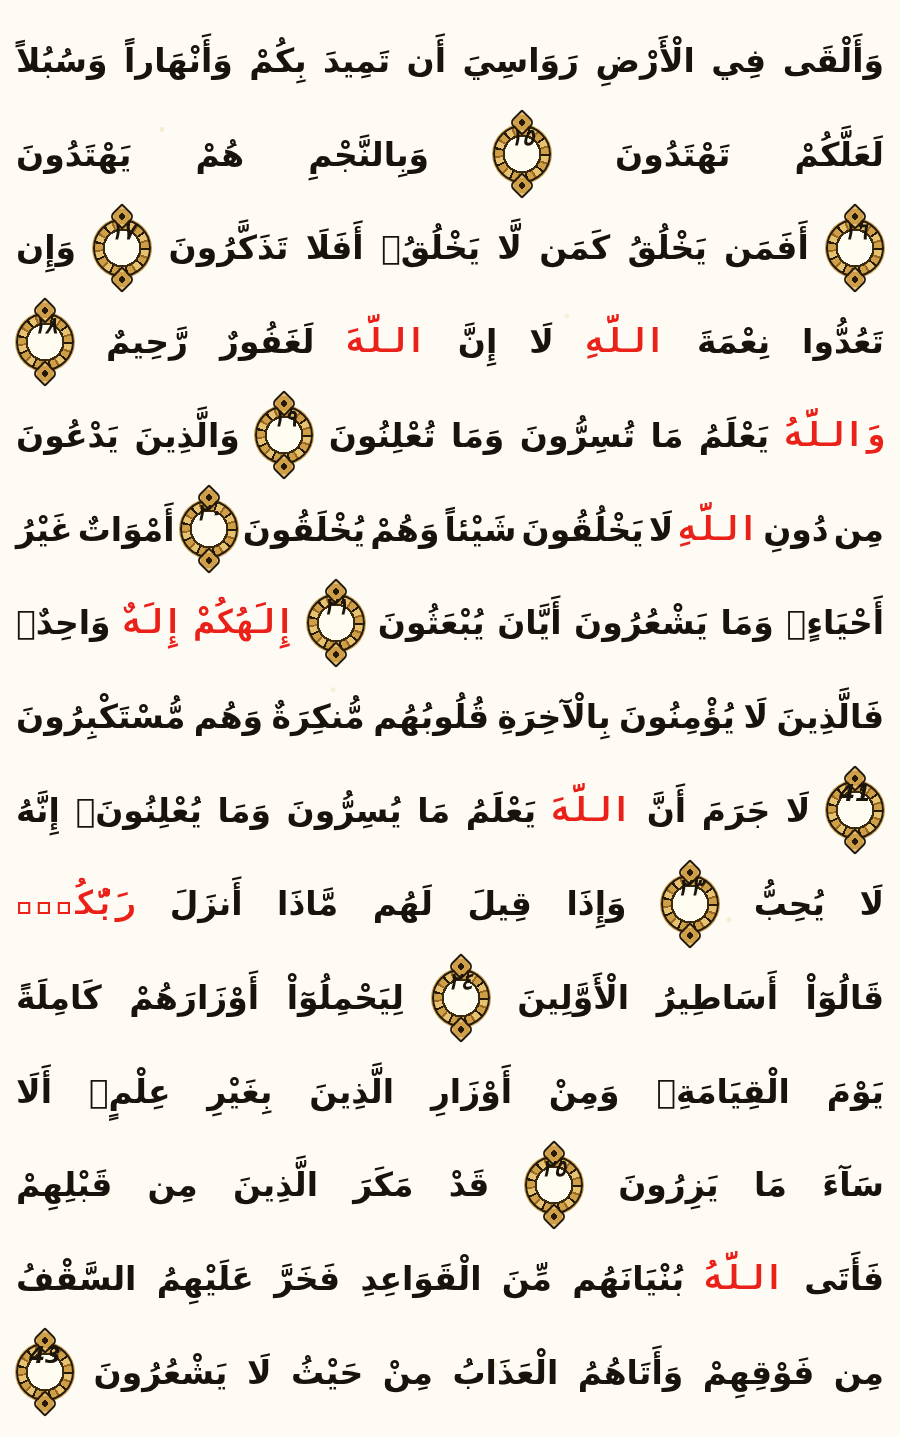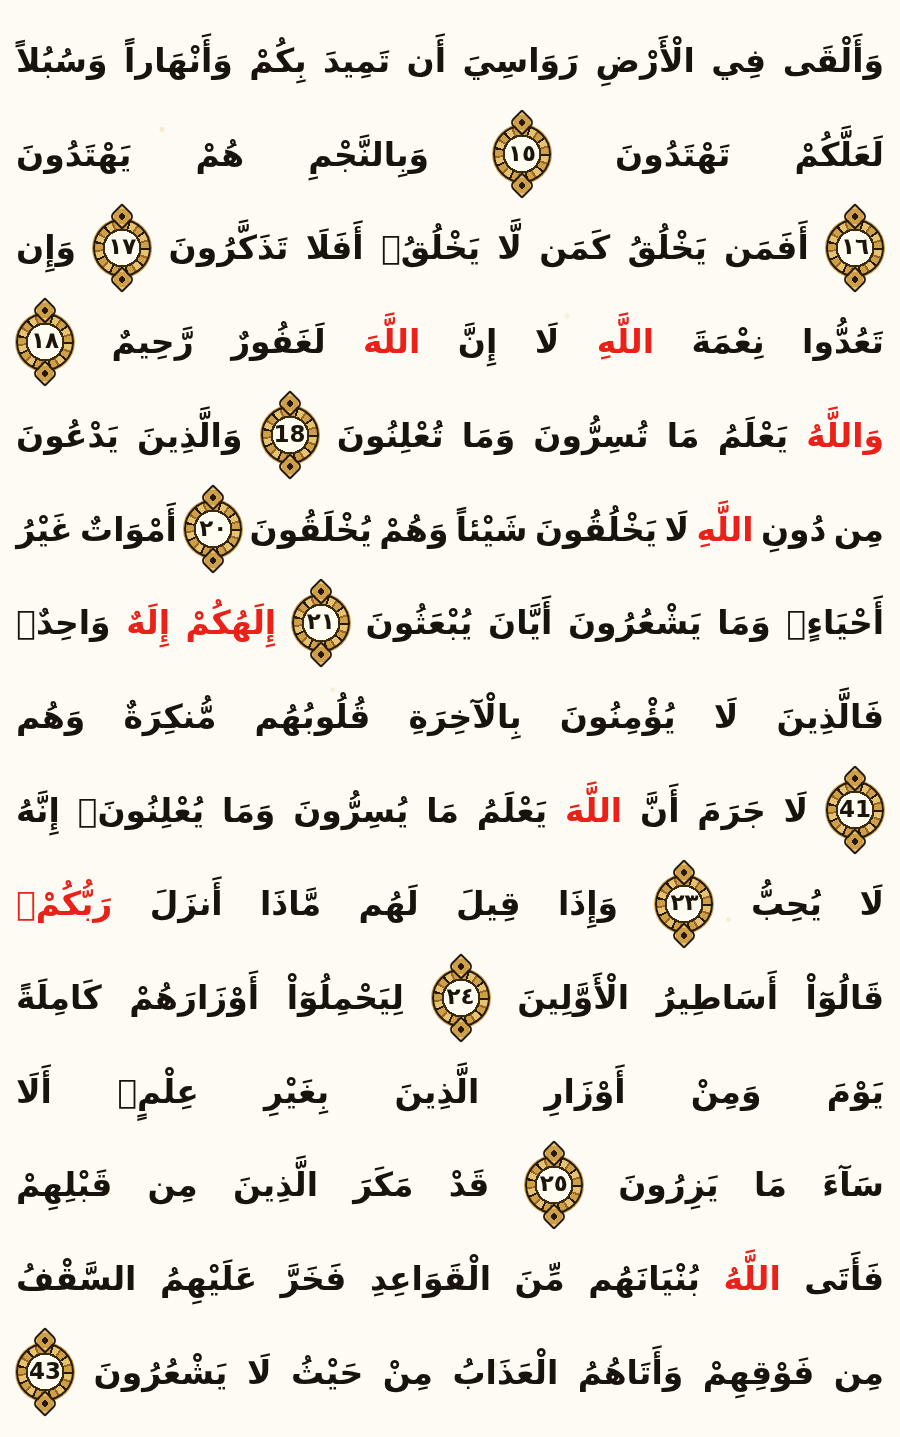--- a/index.html
+++ b/index.html
@@ -34,37 +34,38 @@
     flex-direction: row;
     justify-content: space-between;
     align-items: center;
     height: 93px;
     font-size: 33px;
     font-weight: bold;
     color: #18130d;
     white-space: nowrap;
   }
   .word { display: inline-block; }
-  .word.red { color: #ea2119; }
+  .word.red { color: #ea2119; font-family: Liberation Mono, monospace; }
   
   .medallion {
     position: relative;
     flex: 0 0 auto;
     display: inline-flex;
-    align-items: center;
+    align-items: flex-start;
     justify-content: center;
     width: 54px;
     height: 54px;
     border-radius: 50%;
     border: 2px solid #261a0a;
     background:
       radial-gradient(circle at 50% 50%, #fffdf2 0 45%, #3a2a10 45% 51%, rgba(0,0,0,0) 51%),
       repeating-conic-gradient(#cf9f47 0deg 14deg, #261a0a 14deg 19deg, #e7c271 19deg 33deg, #9a6a24 33deg 38deg);
     box-shadow: 0 0 0 1px #cf9f47;
     z-index: 2;
+    font-style: italic;
   }
   .medallion::before, .medallion::after {
     content: "";
     position: absolute;
     left: 50%;
     width: 15px;
     height: 15px;
     transform: translateX(-50%) rotate(45deg);
     background: radial-gradient(circle at 50% 50%, #26190a 0 30%, #cf9f47 30% 75%, #e7c271 75%);
     border: 2px solid #26190a;
@@ -136,21 +137,21 @@
         </span>
       </div>
       <div class="line">
         <span class="word red">وَاللَّهُ</span>
         <span class="word">يَعْلَمُ</span>
         <span class="word">مَا</span>
         <span class="word">تُسِرُّونَ</span>
         <span class="word">وَمَا</span>
         <span class="word">تُعْلِنُونَ</span>
         <span class="medallion">
-          <span class="verse-num">18</span>
+          <span class="verse-num">١٩</span>
         </span>
         <span class="word">وَالَّذِينَ</span>
         <span class="word">يَدْعُونَ</span>
       </div>
       <div class="line">
         <span class="word">مِن</span>
         <span class="word">دُونِ</span>
         <span class="word red">اللَّهِ</span>
         <span class="word">لَا</span>
         <span class="word">يَخْلُقُونَ</span>
@@ -177,20 +178,21 @@
         <span class="word">وَاحِدٌۚ</span>
       </div>
       <div class="line">
         <span class="word">فَالَّذِينَ</span>
         <span class="word">لَا</span>
         <span class="word">يُؤْمِنُونَ</span>
         <span class="word">بِالْآخِرَةِ</span>
         <span class="word">قُلُوبُهُم</span>
         <span class="word">مُّنكِرَةٌ</span>
         <span class="word">وَهُم</span>
+        <span class="word">مُّسْتَكْبِرُونَ</span>
       </div>
       <div class="line">
         <span class="medallion">
           <span class="verse-num">41</span>
         </span>
         <span class="word">لَا</span>
         <span class="word">جَرَمَ</span>
         <span class="word">أَنَّ</span>
         <span class="word red">اللَّهَ</span>
         <span class="word">يَعْلَمُ</span>
@@ -219,20 +221,21 @@
         <span class="word">الْأَوَّلِينَ</span>
         <span class="medallion">
           <span class="verse-num">٢٤</span>
         </span>
         <span class="word">لِيَحْمِلُوٓاْ</span>
         <span class="word">أَوْزَارَهُمْ</span>
         <span class="word">كَامِلَةً</span>
       </div>
       <div class="line">
         <span class="word">يَوْمَ</span>
+        <span class="word">الْقِيَامَةِۙ</span>
         <span class="word">وَمِنْ</span>
         <span class="word">أَوْزَارِ</span>
         <span class="word">الَّذِينَ</span>
         <span class="word">بِغَيْرِ</span>
         <span class="word">عِلْمٍۗ</span>
         <span class="word">أَلَا</span>
       </div>
       <div class="line">
         <span class="word">سَآءَ</span>
         <span class="word">مَا</span>

